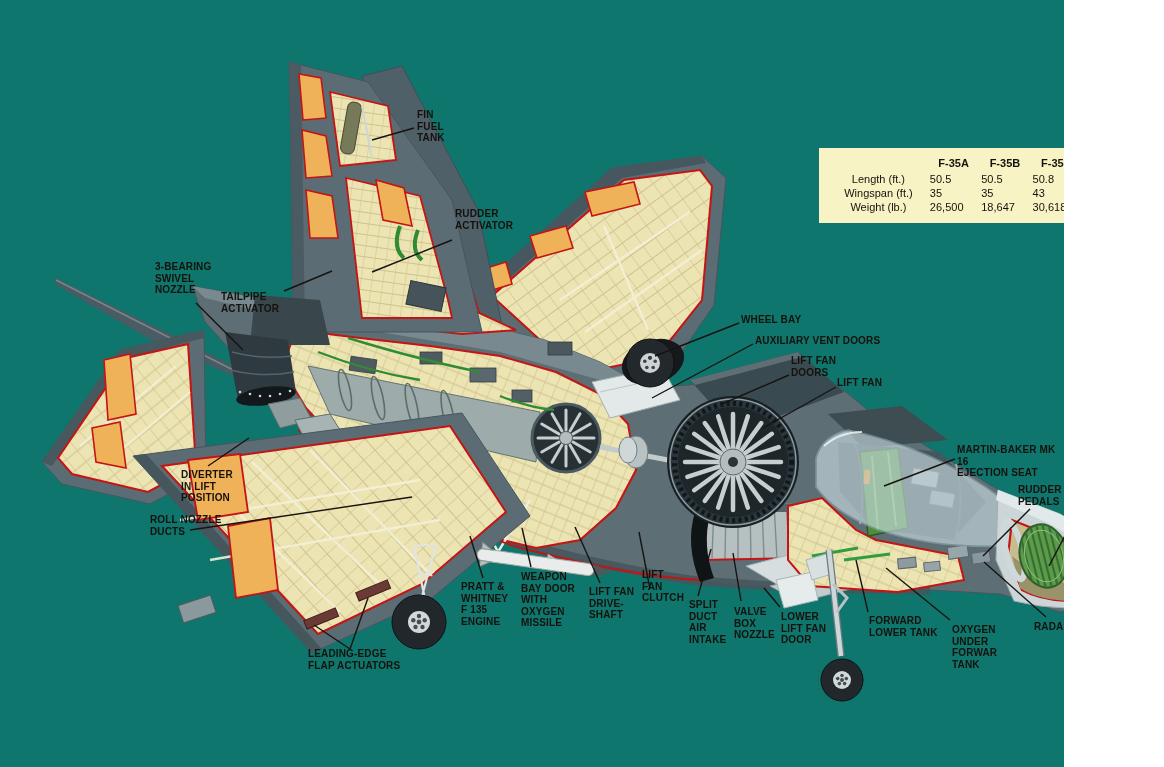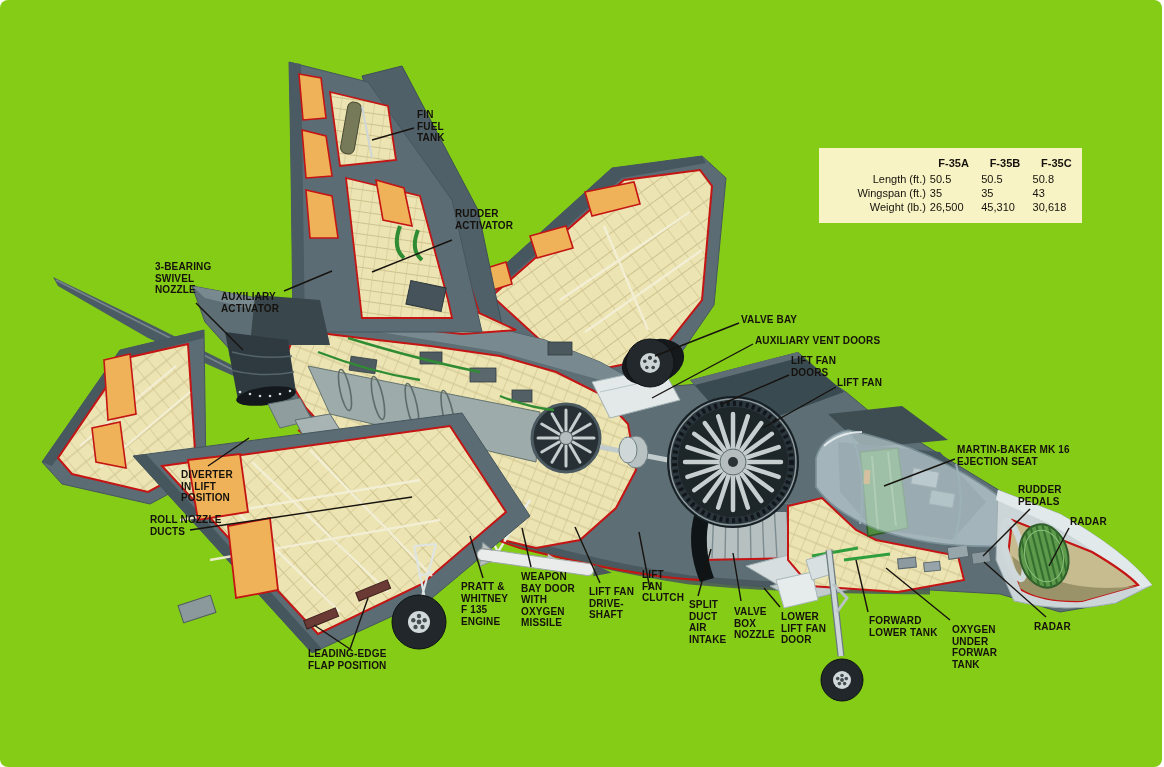--- a/index.html
+++ b/index.html
@@ -1,26 +1,26 @@
 <!DOCTYPE html>
 <html><head>
 <meta charset="utf-8">
 <style>
   html,body{margin:0;padding:0;background:#ffffff;}
-  .stage{position:relative;width:1162px;height:767px;background:#84cc16;overflow:hidden;
-         font-family:"Liberation Sans",sans-serif;border-radius:8px;}
+  .stage{position:relative;width:1064px;height:767px;background:#0f766e;overflow:hidden;
+         font-family:"Liberation Sans",sans-serif;}
   svg.art{position:absolute;left:0;top:0;width:1164px;height:767px;}
   .callout{position:absolute;font-weight:bold;font-size:10px;line-height:11.5px;color:#15110c;
            white-space:pre-line;letter-spacing:.15px;}
   .spec{position:absolute;left:819px;top:148px;width:263px;background:#f8f3c4;
         padding:9px 0 9px 10px;box-sizing:border-box;}
   .spec table{border-collapse:collapse;width:100%;font-size:11px;color:#16120d;}
   .spec th{font-weight:bold;text-align:center;padding:0 2px 3px 2px;}
   .spec td{padding:1px 2px;}
-  .spec .lbl{text-align:right;white-space:nowrap;}
+  .spec .lbl{text-align:center;white-space:nowrap;}
   .spec .val{}
 </style>
 </head>
 <body>
 
 <div class="stage">
 
 <svg class="art" viewBox="0 0 1164 767">
   <defs>
     <pattern id="ribsFus" width="12" height="12" patternUnits="userSpaceOnUse" patternTransform="rotate(22)">
@@ -403,23 +403,23 @@
 </svg>
 
 <div class="callout" style="left:417px;top:109px">FIN
 FUEL
 TANK</div>
 <div class="callout" style="left:455px;top:208px">RUDDER
 ACTIVATOR</div>
 <div class="callout" style="left:155px;top:261px">3-BEARING
 SWIVEL
 NOZZLE</div>
-<div class="callout" style="left:221px;top:291px">AUXILIARY
+<div class="callout" style="left:221px;top:291px">TAILPIPE
 ACTIVATOR</div>
-<div class="callout" style="left:741px;top:314px">VALVE BAY</div>
+<div class="callout" style="left:741px;top:314px">WHEEL BAY</div>
 <div class="callout" style="left:755px;top:335px">AUXILIARY VENT DOORS</div>
 <div class="callout" style="left:791px;top:355px">LIFT FAN
 DOORS</div>
 <div class="callout" style="left:837px;top:377px">LIFT FAN</div>
 <div class="callout" style="left:957px;top:444px">MARTIN-BAKER MK 16
 EJECTION SEAT</div>
 <div class="callout" style="left:1018px;top:484px">RUDDER
 PEDALS</div>
 <div class="callout" style="left:1070px;top:516px">RADAR</div>
 <div class="callout" style="left:1034px;top:621px">RADAR</div>
@@ -448,21 +448,21 @@
 <div class="callout" style="left:521px;top:571px">WEAPON
 BAY DOOR
 WITH
 OXYGEN
 MISSILE</div>
 <div class="callout" style="left:461px;top:581px">PRATT &amp;
 WHITNEY
 F 135
 ENGINE</div>
 <div class="callout" style="left:308px;top:648px">LEADING-EDGE
-FLAP POSITION</div>
+FLAP ACTUATORS</div>
 <div class="callout" style="left:181px;top:469px">DIVERTER
 IN LIFT
 POSITION</div>
 <div class="callout" style="left:150px;top:514px">ROLL NOZZLE
 DUCTS</div>
 
 <div class="spec">
   <table>
     <thead>
       <tr>
@@ -481,20 +481,20 @@
       </tr>
       <tr>
         <td class="lbl">Wingspan (ft.)</td>
         <td class="val">35</td>
         <td class="val">35</td>
         <td class="val">43</td>
       </tr>
       <tr>
         <td class="lbl">Weight (lb.)</td>
         <td class="val">26,500</td>
-        <td class="val">45,310</td>
+        <td class="val">18,647</td>
         <td class="val">30,618</td>
       </tr>
     </tbody>
   </table>
 </div>
 
 </div>
 
 </body></html>

